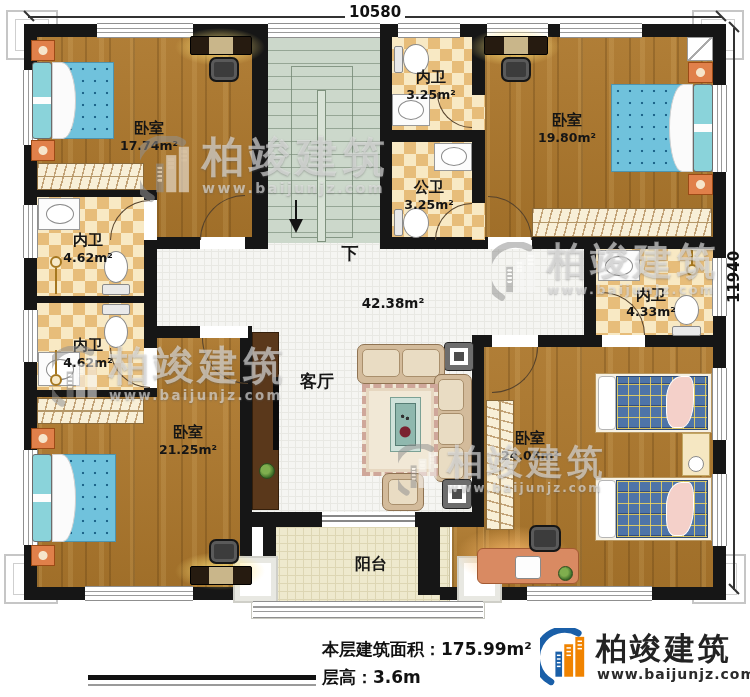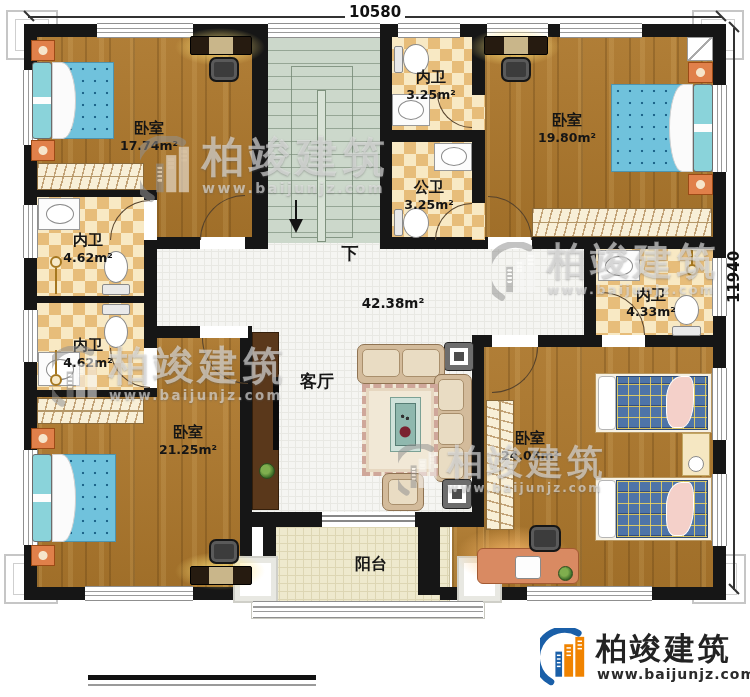--- a/index.html
+++ b/index.html
@@ -391,20 +391,26 @@
         <use href="#bjz"></use>
       </svg>
     <span class="wmtxt">
         <span class="n">柏竣建筑</span>
         <span class="u">www.baijunjz.com</span>
       </span>
   </div>
 
   <div style="left:88px;top:675px;width:228px;height:5px;background:#111;"></div>
   <div style="left:88px;top:684px;width:228px;height:2px;background:#9a9a9a;"></div>
+  <div class="stats" style="left:322px;top:638px;">
+    <span>本层建筑面积：</span><span>175.99m²</span>
+  </div>
+  <div class="stats" style="left:322px;top:666px;">
+    <span>层高：</span><span>3.6m</span>
+  </div>
   <div style="left:540px;top:626px;width:205px;height:66px;">
     <svg style="position:absolute;left:0;top:2px;" width="50" height="62">
         <use href="#bjz"></use>
       </svg>
     <div class="logo-name" style="left:56px;top:2px;">柏竣建筑</div>
     <div class="logo-url" style="left:57px;top:40px;">www.baijunjz.com</div>
   </div>
 
 </div>
 

